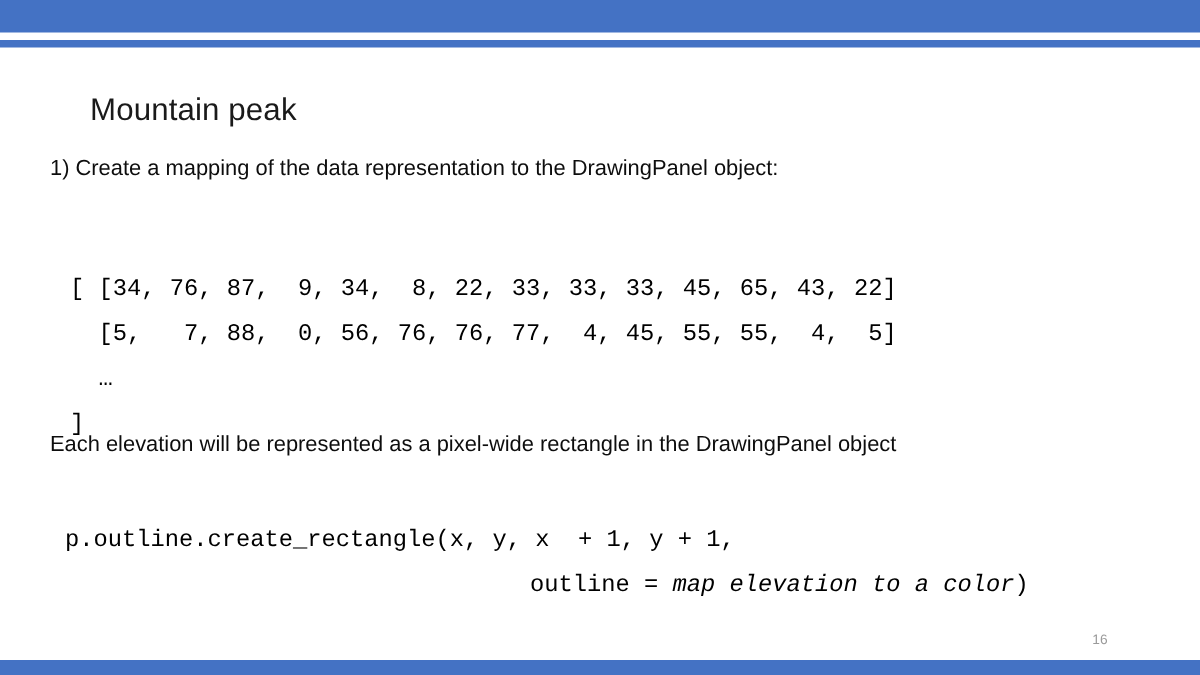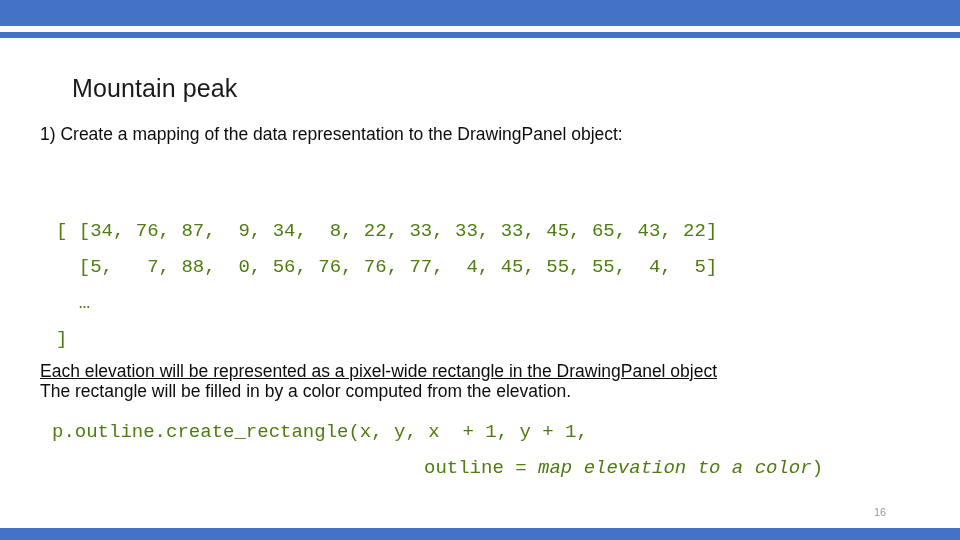--- a/index.html
+++ b/index.html
@@ -52,29 +52,29 @@
   .para {
     position: absolute;
     color: #0d0d0d;
     font-size: 17.5px;
     font-weight: 400;
     white-space: nowrap;
     font-family: "Liberation Sans", sans-serif;
     text-align: right;
   }
   .para-intro { left: 40px; top: 124px; }
-  .para-each  { left: 40px; top: 361px; text-decoration: underline; }
+  .para-each  { left: 40px; top: 345px; }
   .para-rect  { left: 40px; top: 381px; }
 
   
   .mono {
     position: absolute;
     font-family: "Liberation Mono", "DejaVu Sans Mono", monospace;
     font-size: 19px;
-    color: #4d7c0f;
+    color: #000000;
     white-space: pre;
     line-height: 36px;
   }
   .data-block { left: 56px; top: 194px; }
   .data-tail  { left: 56px; top: 266px; }
 
   .code-line1 {
     left: 52px; top: 414px;
   }
   .code-line2 {
@@ -106,21 +106,20 @@
   <div class="para para-intro">1) Create a mapping of the data representation to the DrawingPanel object:</div>
 
   <pre class="mono data-block"><span>[ [34, 76, 87,  9, 34,  8, 22, 33, 33, 33, 45, 65, 43, 22]</span>
 <span>  [5,   7, 88,  0, 56, 76, 76, 77,  4, 45, 55, 55,  4,  5]</span></pre>
 
   <pre class="mono data-tail"><span>  …</span>
 <span>]</span></pre>
 
   <div class="para para-each">Each elevation will be represented as a pixel-wide rectangle in the DrawingPanel object</div>
 
-  <div class="para para-rect">The rectangle will be filled in by a color computed from the elevation.</div>
 
   <div class="mono code-line1">p.outline.create_rectangle(x, y, x  + 1, y + 1,</div>
 
   <div class="mono code-line2"><span>outline = </span><span class="code-ital">map elevation to a color</span><span>)</span></div>
 
   <div class="page-number">16</div>
 
   <div class="bottom-band"></div>
 
 </div>

